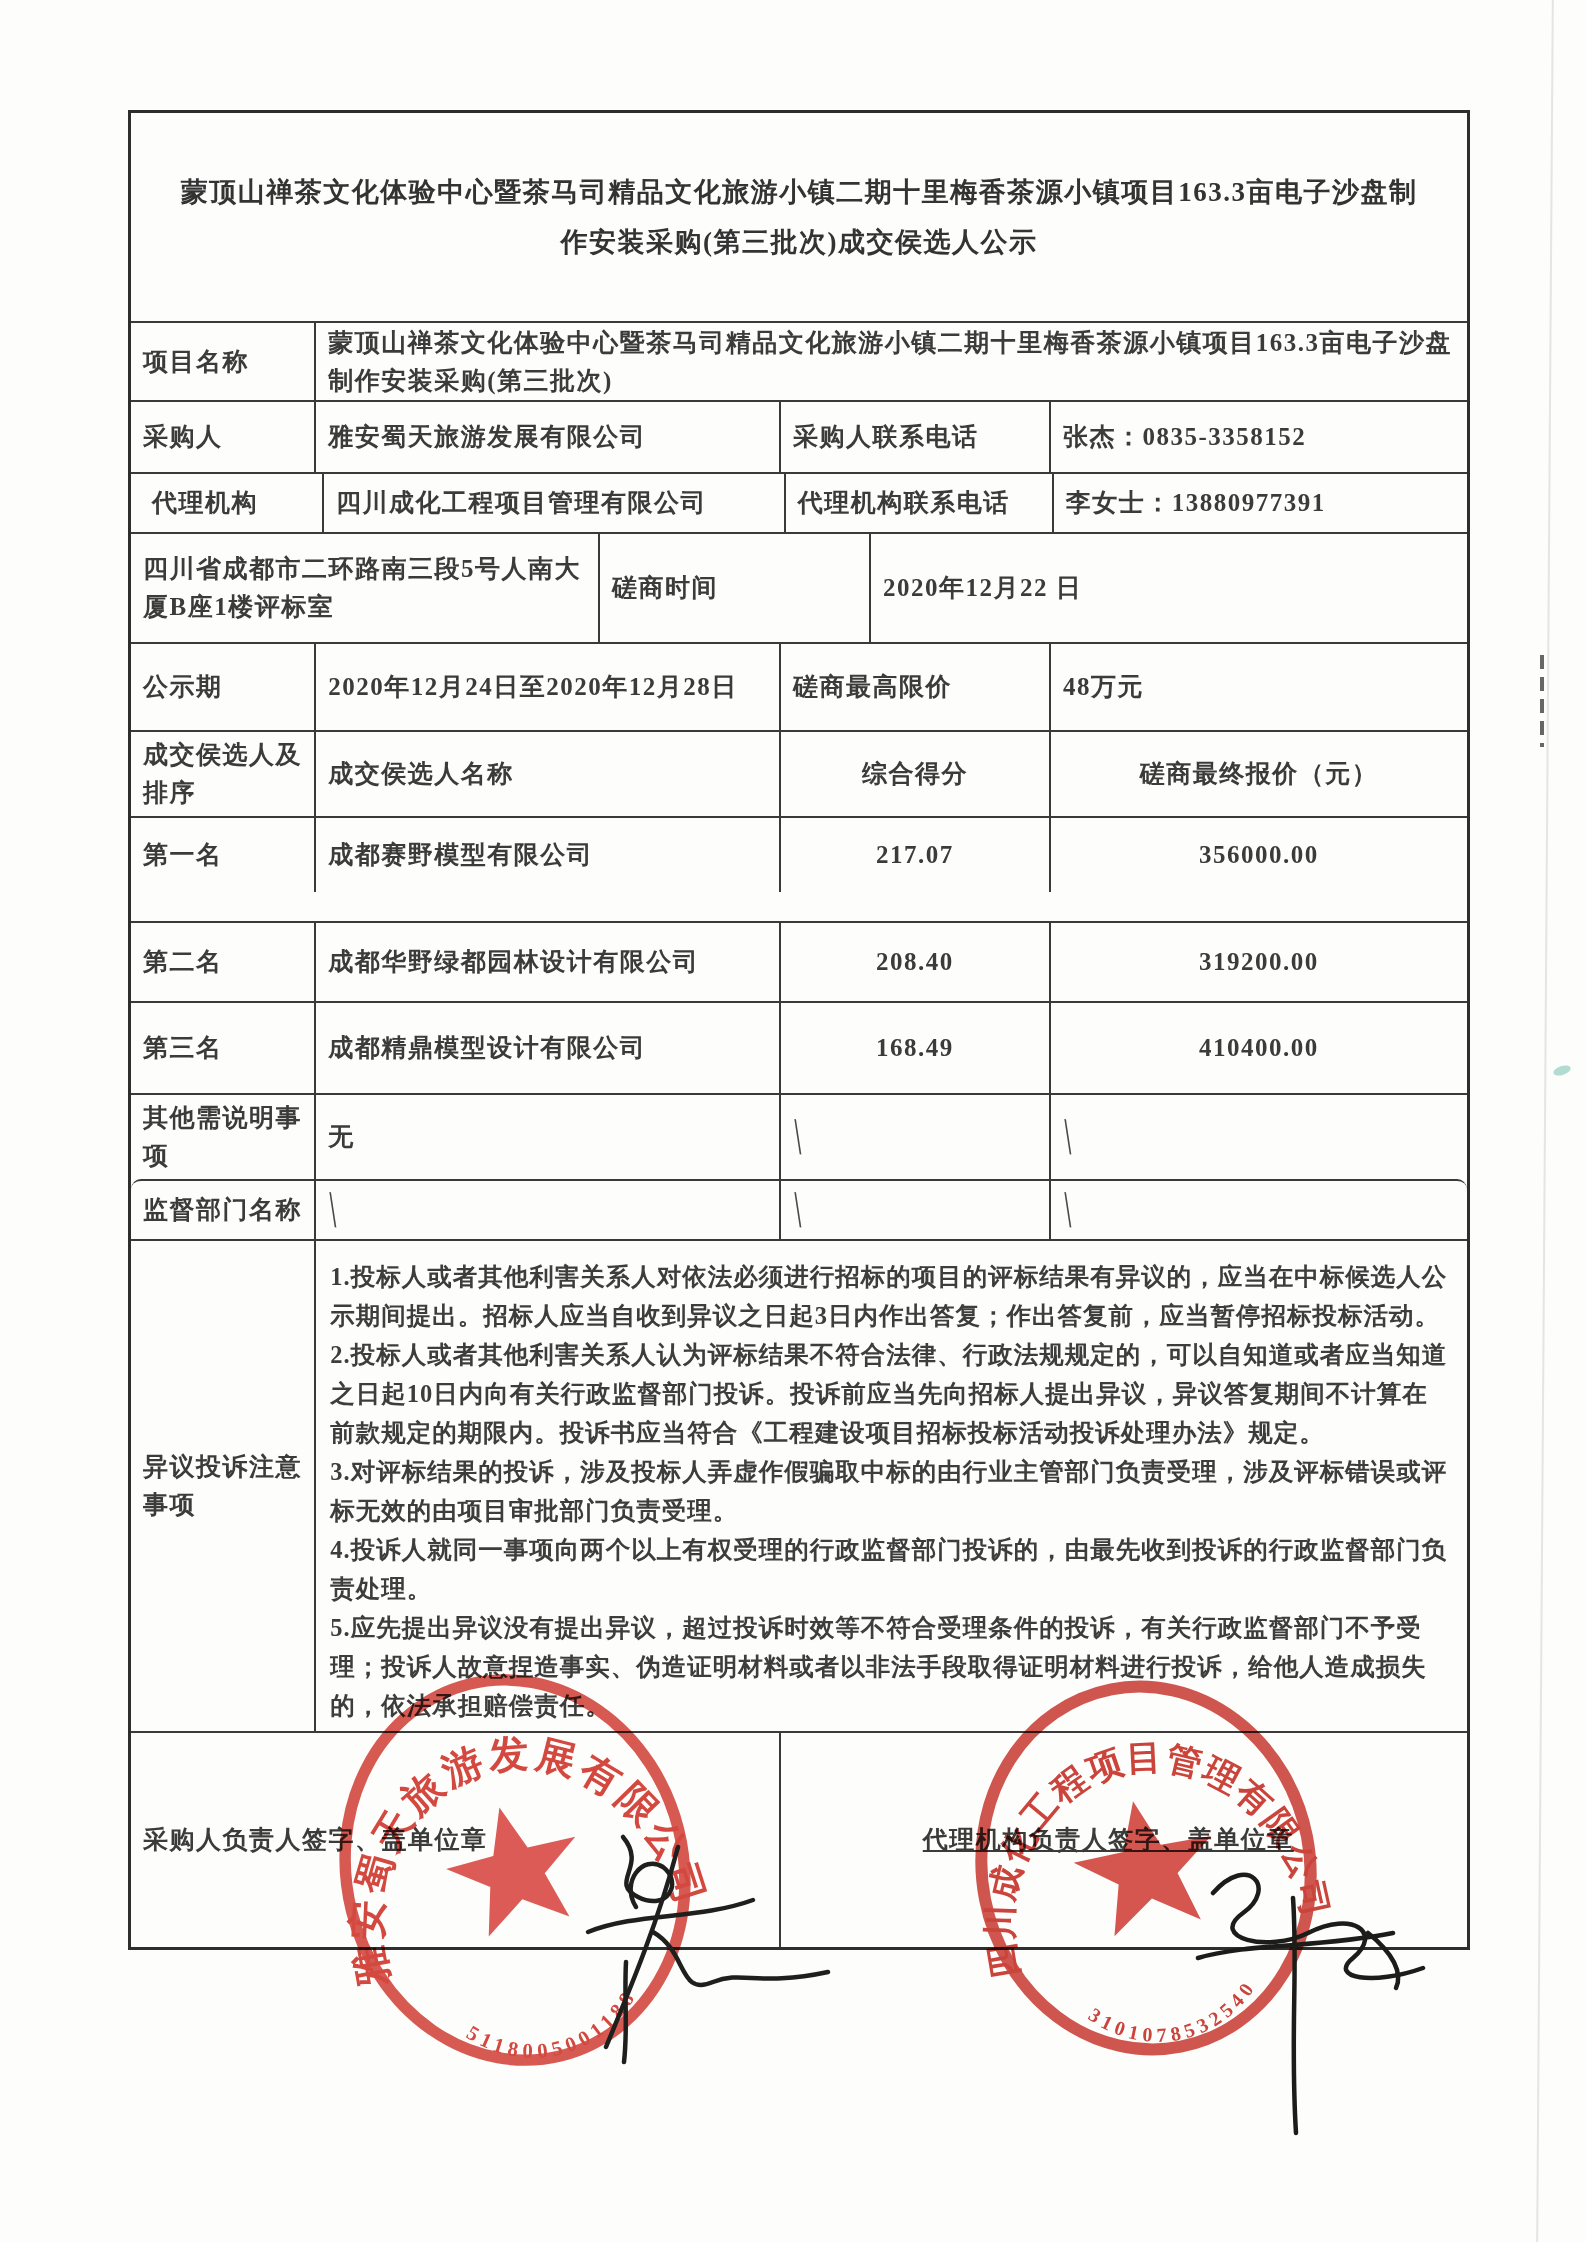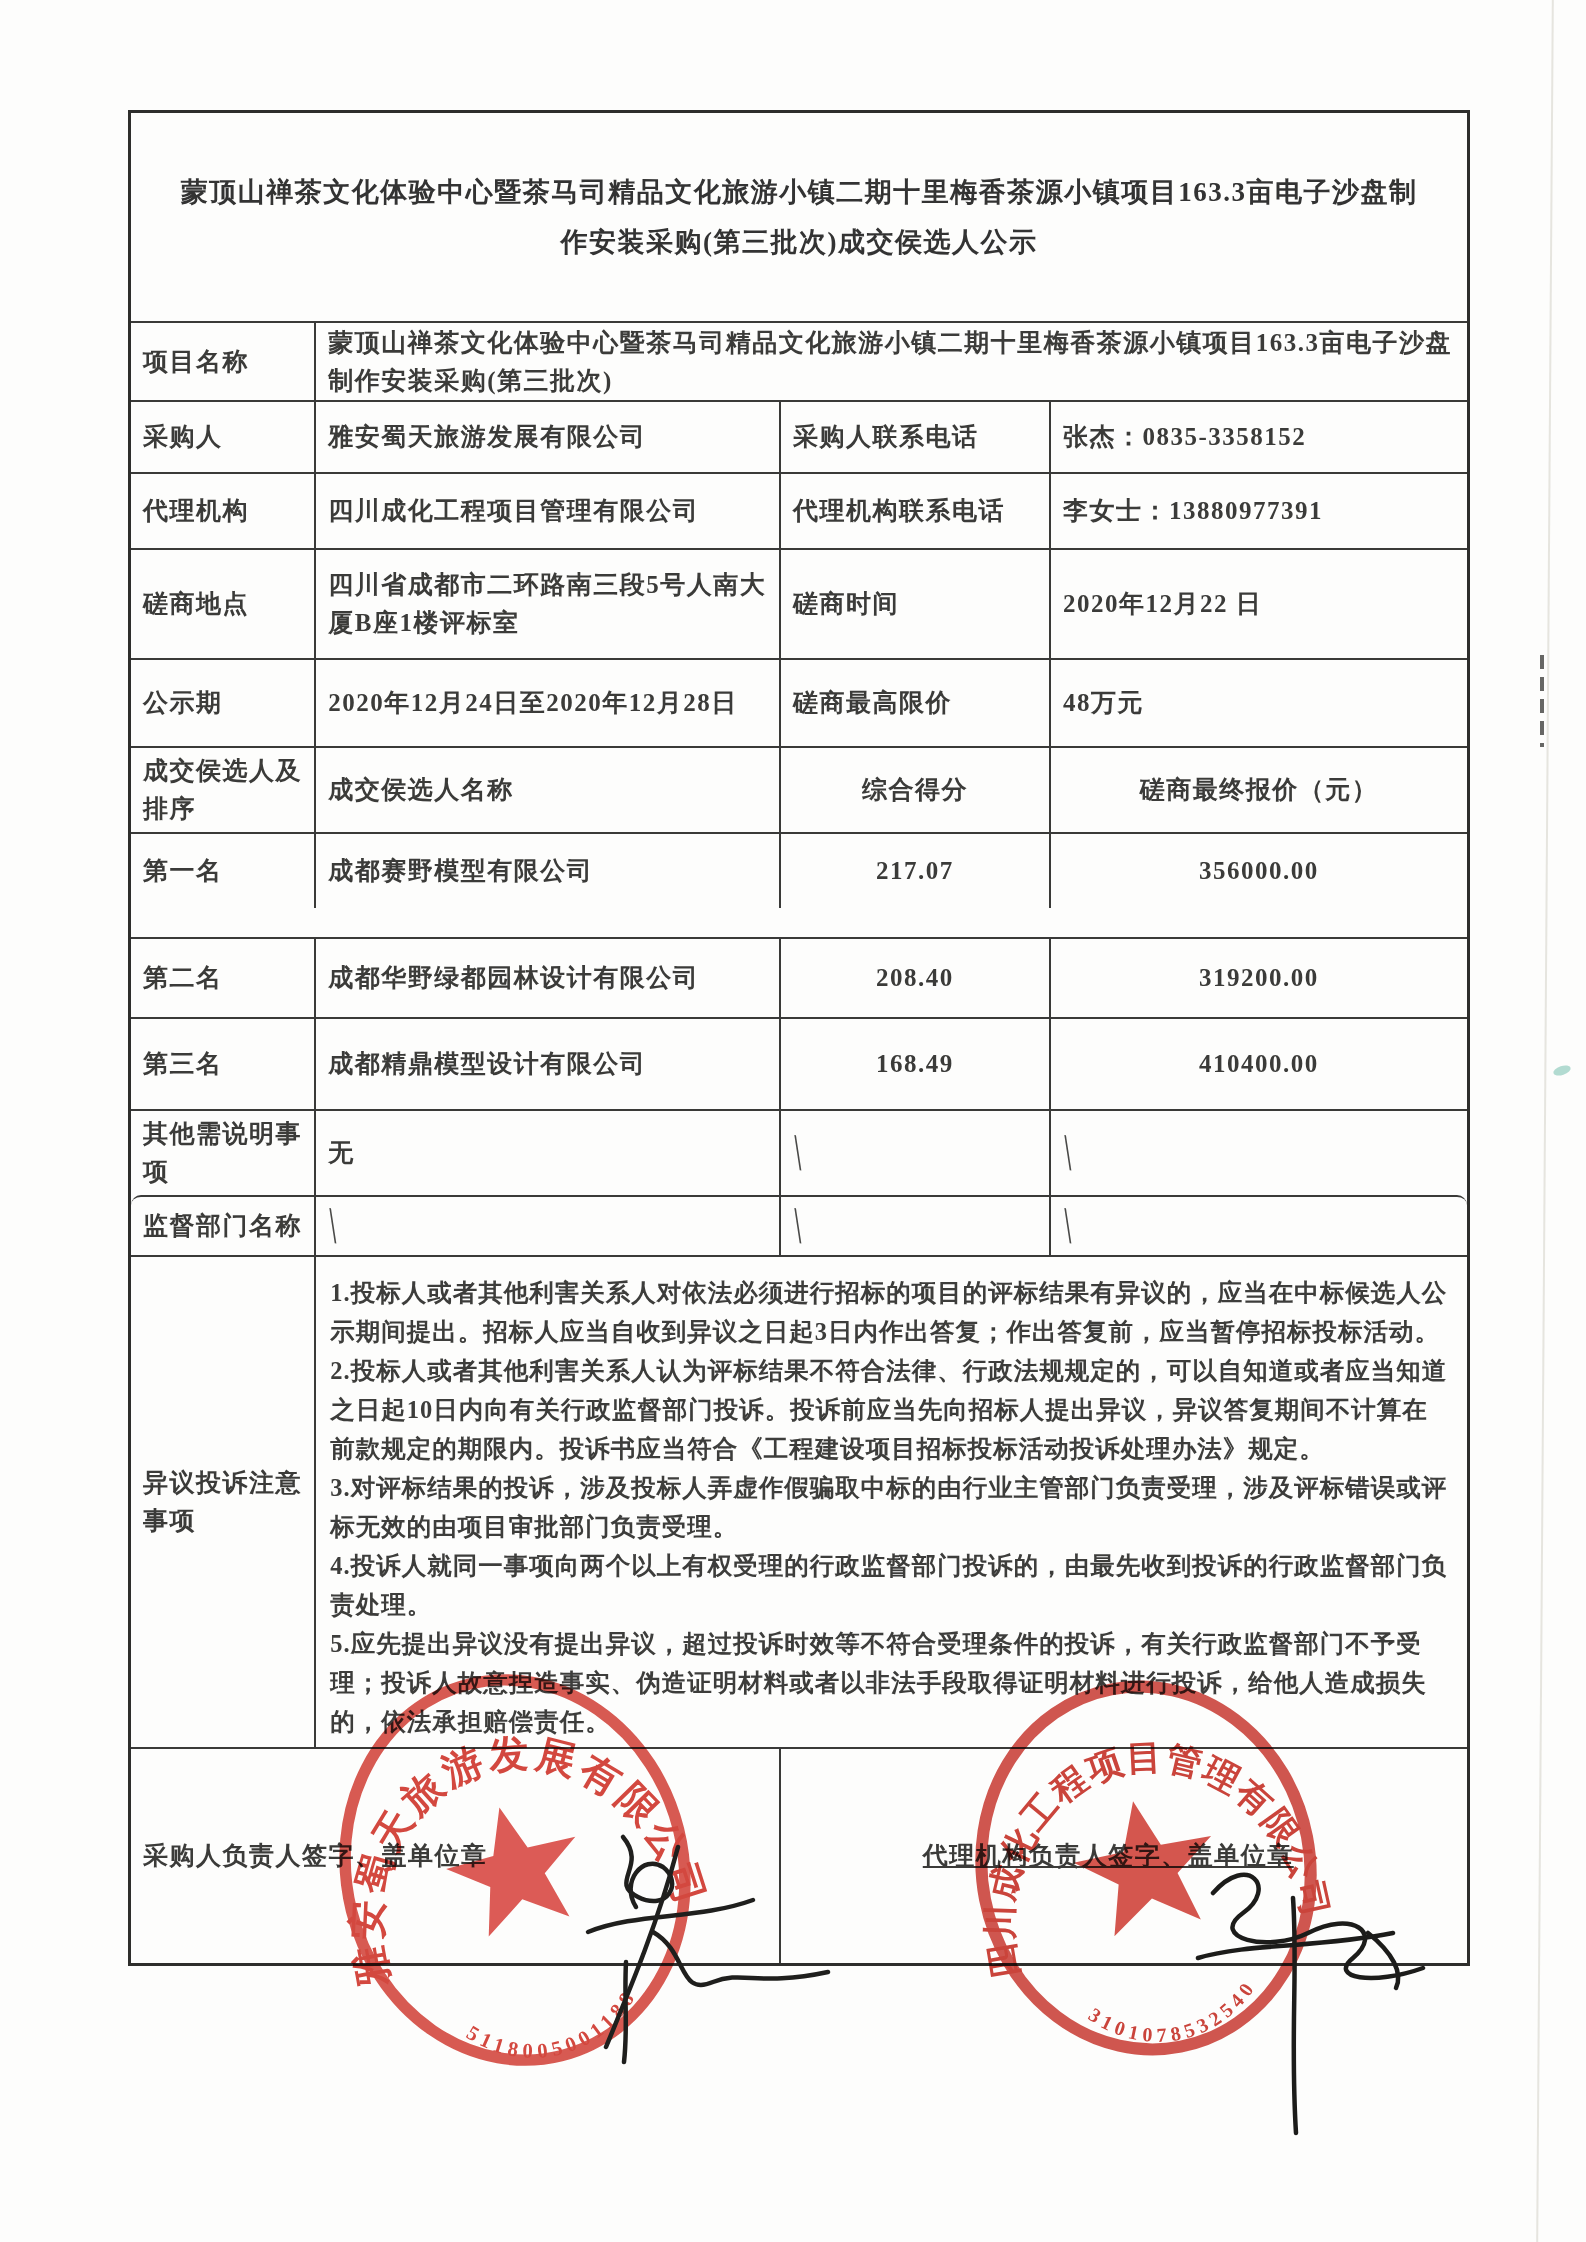--- a/index.html
+++ b/index.html
@@ -39,21 +39,21 @@
   .ccd{width:691px;}
   .center{justify-content:center;text-align:center;}
   .title-row{height:208px;}
   .title-cell{
     width:100%;justify-content:center;text-align:center;
     font-size:27px;font-weight:700;line-height:50px;
     padding:0 36px;color:#333;
   }
   .r-project{height:79px;}
   .r-buyer{height:72px;}
-  .r-agency{height:76px;}
+  .r-agency{height:60px;padding-left:9px;}
   .r-venue{height:110px;}
   .r-publicity{height:88px;}
   .r-chead{height:86px;}
   .r-rank1{height:76px;}
   .r-rank2{height:80px;margin-top:29px;}
   .r-rank3{height:92px;}
   .r-other{height:86px;}
   .r-superv{height:60px;border-radius:10px;}
   .r-objection{height:492px;}
   .r-sign{height:216px;}
@@ -120,21 +120,20 @@
     </div>
 
     <div class="row r-agency">
       <div class="cell ca">代理机构</div>
       <div class="cell cb">四川成化工程项目管理有限公司</div>
       <div class="cell cc">代理机构联系电话</div>
       <div class="cell cd">李女士：13880977391</div>
     </div>
 
     <div class="row r-venue">
-      <div class="cell ca">磋商地点</div>
       <div class="cell cb">四川省成都市二环路南三段5号人南大厦B座1楼评标室</div>
       <div class="cell cc">磋商时间</div>
       <div class="cell cd">2020年12月22 日</div>
     </div>
 
     <div class="row r-publicity">
       <div class="cell ca">公示期</div>
       <div class="cell cb">2020年12月24日至2020年12月28日</div>
       <div class="cell cc">磋商最高限价</div>
       <div class="cell cd">48万元</div>

